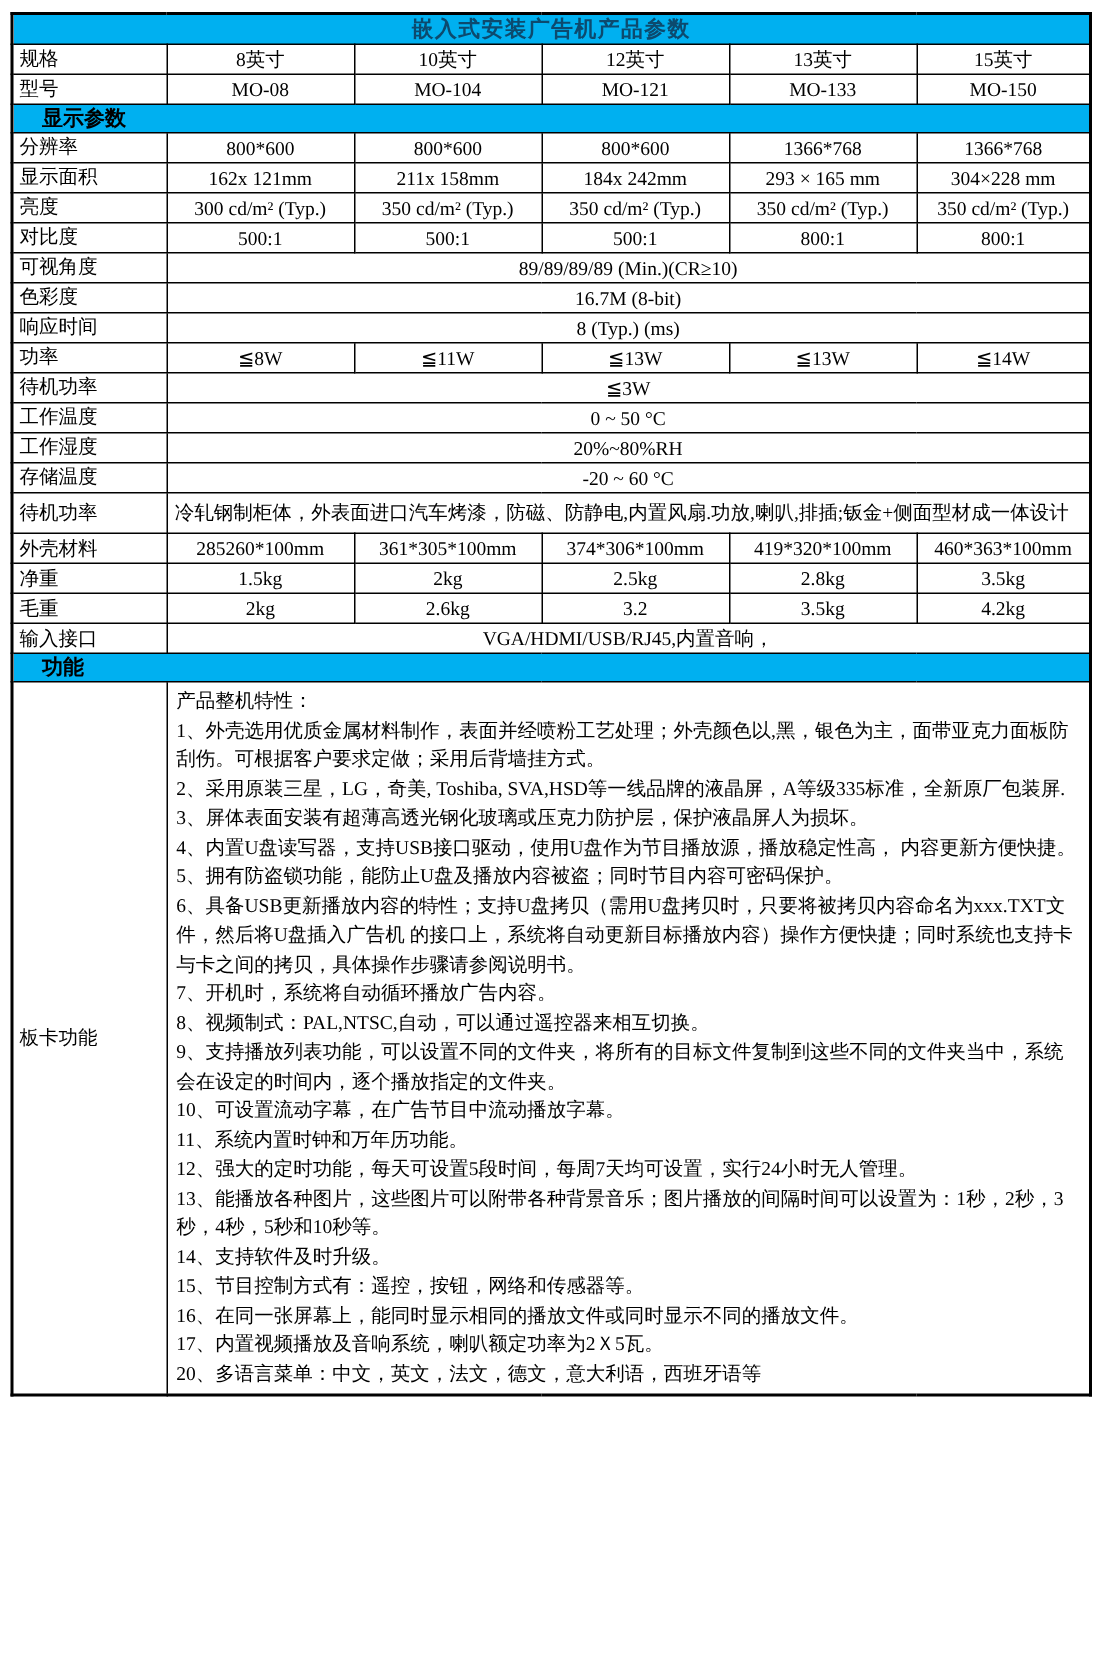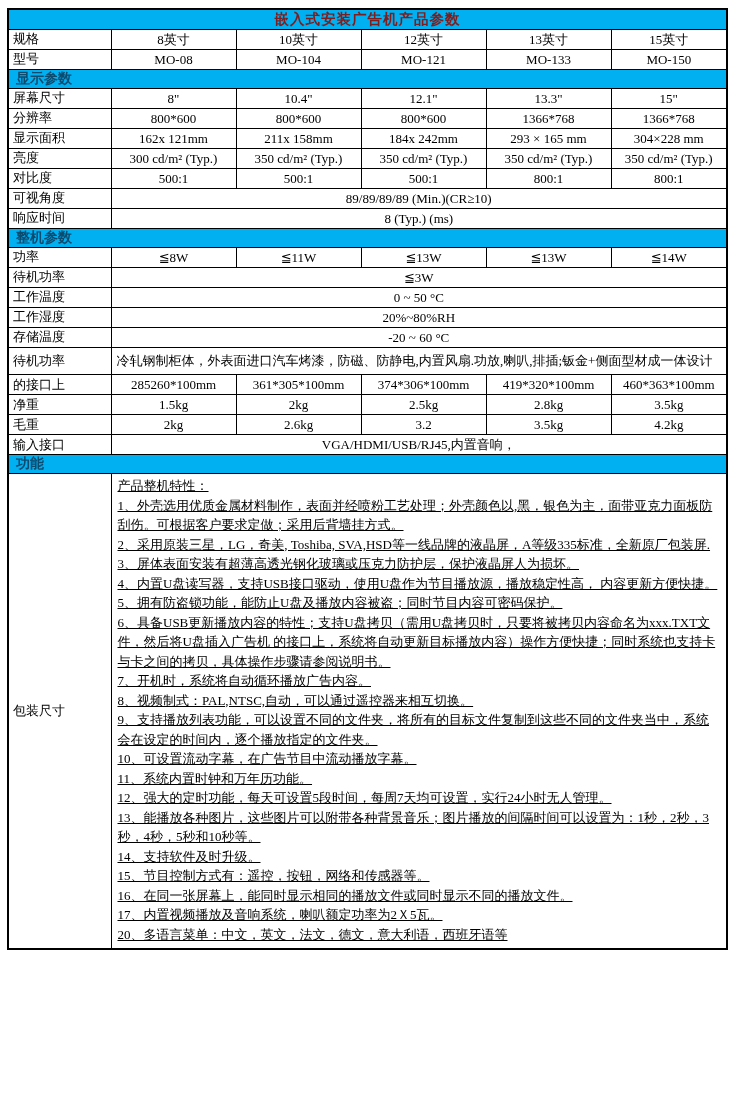--- a/index.html
+++ b/index.html
@@ -1,26 +1,26 @@
 <!DOCTYPE html>
 <html style="--accent: #00b0f0;"><head>
 <meta charset="utf-8">
 <style>
   html,body{margin:0;padding:0;background:#fff;}
   body{width:730px;height:1116px;font-family:"Liberation Serif","DejaVu Serif",serif;color:#000;}
   .wrap{padding:8px 4px 4px 7px;}
   table.spec{border-collapse:collapse;table-layout:fixed;width:719px;border:2px solid #000;font-size:13px;}
   td{border:1px solid #000;padding:0 3px;height:19px;text-align:center;vertical-align:middle;overflow:hidden;}
   td.label{text-align:left;white-space:pre-line;padding-left:4px;line-height:1.25;}
-  td.title-cell{background:var(--accent);color:#7f1d1d;font-weight:bold;font-size:14.5px;height:18px;
+  td.title-cell{background:var(--accent);color:#0c4a6e;font-weight:bold;font-size:14.5px;height:18px;
     font-family:"Liberation Sans","DejaVu Sans",sans-serif;letter-spacing:1px;}
-  td.section-cell{background:var(--accent);color:#0c4a6e;font-weight:bold;font-size:14px;height:18px;
-    text-align:left;padding-left:7px;font-family:"Liberation Sans","DejaVu Sans",sans-serif;}
+  td.section-cell{background:var(--accent);color:#000000;font-weight:bold;font-size:14px;height:18px;
+    text-align:left;padding-left:19px;font-family:"Liberation Sans","DejaVu Sans",sans-serif;}
   td.left-span{text-align:left;padding:3px 5px;line-height:1.55;}
-  td.feature-cell{text-align:left;padding:2px 6px 4px 6px;line-height:1.5;font-size:13px;text-decoration:underline;}
+  td.feature-cell{text-align:left;padding:2px 6px 4px 6px;line-height:1.5;font-size:13px;}
   td.feature-cell div{margin:0;}
   tr.data-row td{height:19px;}
   tr.tall td{height:38px;}
 </style>
 </head>
 <body>
 
 <div class="wrap">
   <table class="spec">
     <colgroup>
@@ -48,28 +48,20 @@
           <td>MO-08</td>
           <td>MO-104</td>
           <td>MO-121</td>
           <td>MO-133</td>
           <td>MO-150</td>
         </tr>
         <tr>
           <td class="section-cell" colspan="6">显示参数</td>
         </tr>
         <tr class="data-row">
-          <td class="label">屏幕尺寸</td>
-          <td>8"</td>
-          <td>10.4"</td>
-          <td>12.1"</td>
-          <td>13.3"</td>
-          <td>15"</td>
-        </tr>
-        <tr class="data-row">
           <td class="label">分辨率</td>
           <td>800*600</td>
           <td>800*600</td>
           <td>800*600</td>
           <td>1366*768</td>
           <td>1366*768</td>
         </tr>
         <tr class="data-row">
           <td class="label">显示面积</td>
           <td>162x 121mm</td>
@@ -92,25 +84,26 @@
           <td>500:1</td>
           <td>500:1</td>
           <td>800:1</td>
           <td>800:1</td>
         </tr>
         <tr>
           <td class="label">可视角度</td>
           <td colspan="5">89/89/89/89 (Min.)(CR≥10)</td>
         </tr>
         <tr>
+          <td class="label">色彩度</td>
+          <td colspan="5">16.7M (8-bit)</td>
+        </tr>
+        <tr>
           <td class="label">响应时间</td>
           <td colspan="5">8 (Typ.) (ms)</td>
-        </tr>
-        <tr>
-          <td class="section-cell" colspan="6">整机参数</td>
         </tr>
         <tr class="data-row">
           <td class="label">功率</td>
           <td>≦8W</td>
           <td>≦11W</td>
           <td>≦13W</td>
           <td>≦13W</td>
           <td>≦14W</td>
         </tr>
         <tr>
@@ -127,21 +120,21 @@
         </tr>
         <tr>
           <td class="label">存储温度</td>
           <td colspan="5">-20 ~ 60 °C</td>
         </tr>
         <tr>
           <td class="label">待机功率</td>
           <td class="left-span" colspan="5">冷轧钢制柜体，外表面进口汽车烤漆，防磁、防静电,内置风扇.功放,喇叭,排插;钣金+侧面型材成一体设计</td>
         </tr>
         <tr class="data-row">
-          <td class="label">的接口上</td>
+          <td class="label">外壳材料</td>
           <td>285260*100mm</td>
           <td>361*305*100mm</td>
           <td>374*306*100mm</td>
           <td>419*320*100mm</td>
           <td>460*363*100mm</td>
         </tr>
         <tr class="data-row">
           <td class="label">净重</td>
           <td>1.5kg</td>
           <td>2kg</td>
@@ -158,21 +151,21 @@
           <td>4.2kg</td>
         </tr>
         <tr>
           <td class="label">输入接口</td>
           <td colspan="5">VGA/HDMI/USB/RJ45,内置音响，</td>
         </tr>
         <tr>
           <td class="section-cell" colspan="6">功能</td>
         </tr>
         <tr>
-          <td class="label">包装尺寸</td>
+          <td class="label">板卡功能</td>
           <td class="feature-cell" colspan="5">
             <div>产品整机特性：</div>
             <div>1、外壳选用优质金属材料制作，表面并经喷粉工艺处理；外壳颜色以,黑，银色为主，面带亚克力面板防刮伤。可根据客户要求定做；采用后背墙挂方式。</div>
             <div>2、采用原装三星，LG，奇美, Toshiba, SVA,HSD等一线品牌的液晶屏，A等级335标准，全新原厂包装屏.</div>
             <div>3、屏体表面安装有超薄高透光钢化玻璃或压克力防护层，保护液晶屏人为损坏。</div>
             <div>4、内置U盘读写器，支持USB接口驱动，使用U盘作为节目播放源，播放稳定性高， 内容更新方便快捷。</div>
             <div>5、拥有防盗锁功能，能防止U盘及播放内容被盗；同时节目内容可密码保护。</div>
             <div>6、具备USB更新播放内容的特性；支持U盘拷贝（需用U盘拷贝时，只要将被拷贝内容命名为xxx.TXT文件，然后将U盘插入广告机 的接口上，系统将自动更新目标播放内容）操作方便快捷；同时系统也支持卡与卡之间的拷贝，具体操作步骤请参阅说明书。</div>
             <div>7、开机时，系统将自动循环播放广告内容。</div>
             <div>8、视频制式：PAL,NTSC,自动，可以通过遥控器来相互切换。</div>

